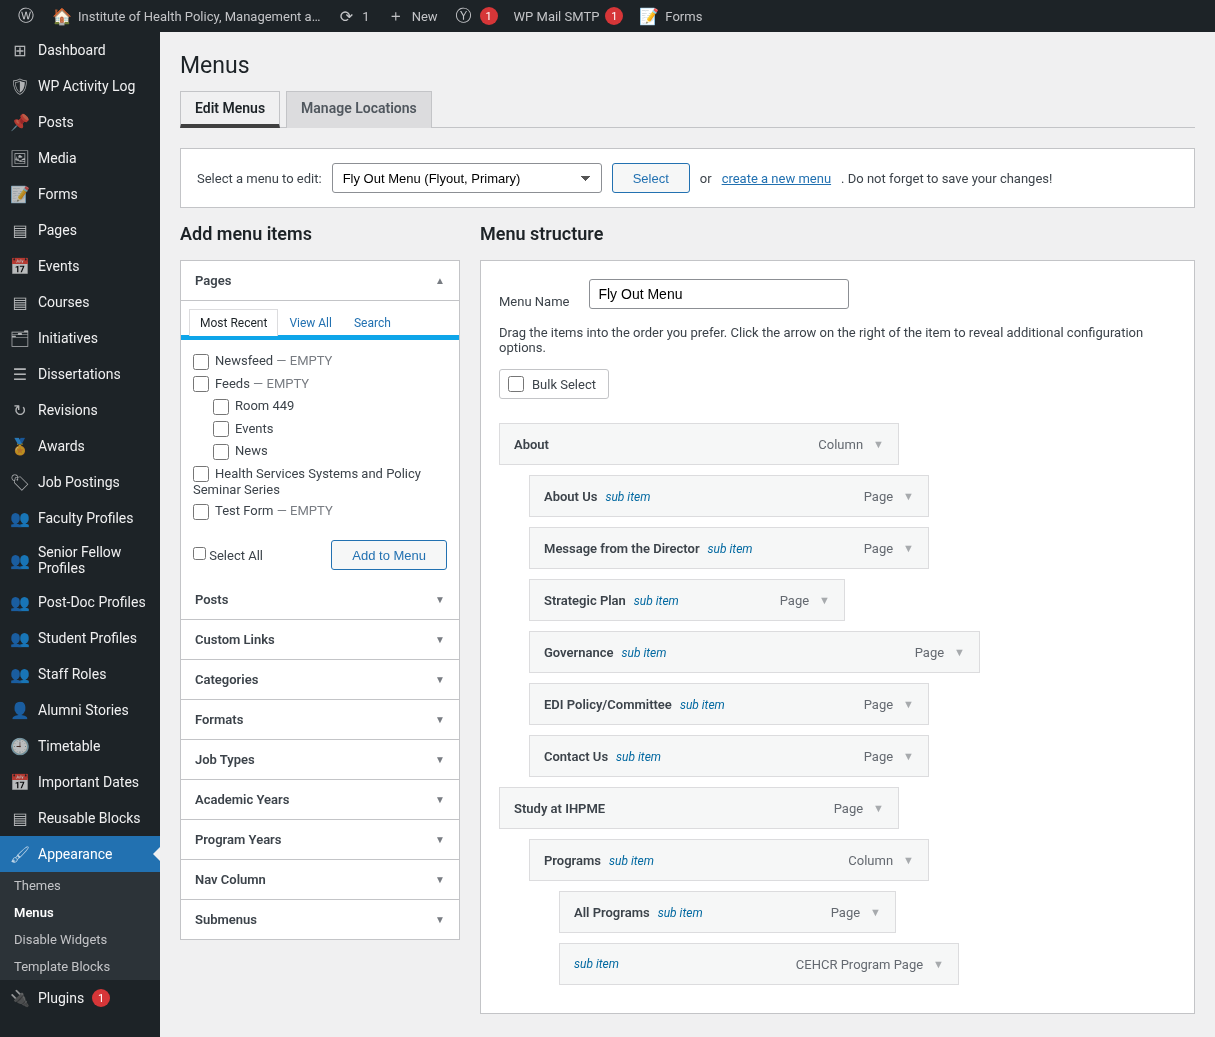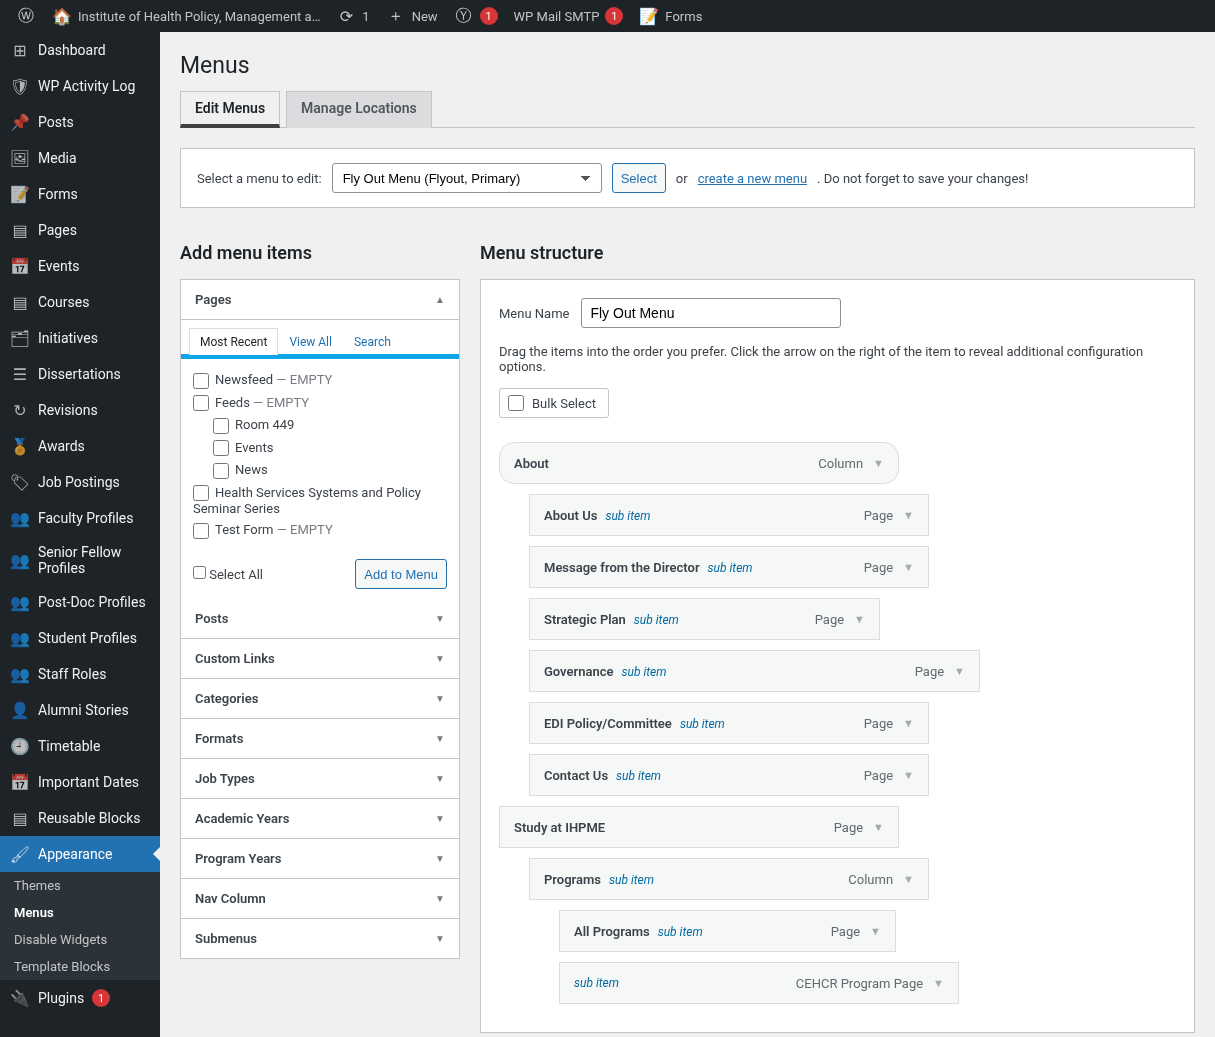--- a/index.html
+++ b/index.html
@@ -27,25 +27,25 @@
 h1.title { font-size: 23px; font-weight: 400; color: #1d2327; margin-bottom: 12px; }
 
 
 .tabs { border-bottom: 1px solid #c3c4c7; display: flex; margin: 0;}
 .tab { border: 1px solid #c3c4c7; border-bottom: none; background: #dcdcde; padding: 8px 14px; margin-right: 6px; margin-bottom: -1px; cursor: pointer; font-size:14px; font-weight:600; color:#50575e;}
 .tab.active { background: #f0f0f1; border-bottom: 4px solid #404040; color:#1d2327;}
 
 
 .panel { background: #fff; border: 1px solid #c3c4c7; padding: 14px 16px; margin-top: 20px; display:flex; align-items:center; gap:10px; font-size:13px;}
 select.menu-select { padding: 4px 28px 4px 10px; font-size: 13px; border: 1px solid #8c8f94; border-radius: 3px; min-width:270px; height:30px; background:#fff; appearance:none; -webkit-appearance:none; background-image: linear-gradient(45deg, transparent 50%, #555 50%), linear-gradient(135deg, #555 50%, transparent 50%); background-position: calc(100% - 16px) 12px, calc(100% - 11px) 12px; background-size: 5px 5px; background-repeat:no-repeat;}
-.btn { border: 1px solid #2271b1; color: #2271b1; background: #f6f7f7; padding: 4px 8px; border-radius: 3px; cursor: pointer; font-size:13px; height:30px;}
+.btn { border: 1px solid #2271b1; color: #2271b1; background: #f6f7f7; padding: 4px 20px; border-radius: 3px; cursor: pointer; font-size:13px; height:30px;}
 a.link { color: #2271b1; text-decoration: underline; cursor:pointer;}
 
 
-.columns { display: flex; gap: 20px; margin-top: 34px; }
+.columns { display: flex; gap: 20px; margin-top: 15px; }
 .col-left { width: 280px; flex-shrink: 0; }
 .col-right { flex: 1; }
 h2.section { font-size: 18px; font-weight: 600; color: #1d2327; margin-bottom: 16px; }
 
 
 .accordion { border: 1px solid #c3c4c7; margin-bottom: 0; }
 .acc-head { background: #fff; padding: 12px 14px; font-weight: 600; display:flex; justify-content:space-between; align-items:center; cursor:pointer; border-top:1px solid #c3c4c7;}
 .acc-head:first-child{border-top:none;}
 .acc-arrow { font-size:10px; color:#787c82;}
 .acc-body { background: #fff; border-top: 1px solid #c3c4c7; }
@@ -55,21 +55,21 @@
 .page-list { height: 190px; overflow-y: scroll; padding: 10px 12px; font-size:13px;}
 .page-list label { display:block; padding:3px 0;}
 .page-list .sub { padding-left: 20px; }
 .page-list input[type=checkbox]{ width:16px; height:16px; margin-right:6px; vertical-align:middle; border:1px solid #8c8f94; border-radius:3px;}
 .empty { color:#787c82;}
 .acc-footer { display:flex; justify-content:space-between; align-items:center; padding: 10px 12px; }
 .acc-footer label { font-size:13px;}
 
 
 .ms-panel { background:#fff; border:1px solid #c3c4c7; padding:18px;}
-.ms-row { display:flex; align-items:center; gap:12px; margin-bottom:16px;}
+.ms-row { display:flex; align-items:flex-end; gap:20px; margin-bottom:16px;}
 .ms-row label { font-size:13px;}
 input.text { border:1px solid #8c8f94; padding:4px 8px; font-size:14px; width:260px; height:30px; border-radius:3px;}
 .help { font-size:13px; color:#3c434a; margin-bottom:14px;}
 .bulk-wrap { display:inline-flex; align-items:center; gap:8px; border:1px solid #c3c4c7; padding:6px 12px 6px 8px; border-radius:3px;justify-content:space-between;}
 .bulk-wrap input[type=checkbox]{width:16px;height:16px; border:1px solid #8c8f94; border-radius:3px;}
 
 .menu-tree { margin-top: 24px;}
 .menu-item { border:1px solid #dcdcde; background:#f6f7f7; height:42px; display:flex; align-items:center; justify-content:space-between; padding:0 14px; margin-bottom:10px; cursor:move;}
 .mi-left { display:flex; align-items:baseline; gap:8px;}
 .mi-title { font-weight:600; font-size:13px;}
@@ -321,21 +321,21 @@
             <label>Menu Name</label>
             <input class="text" type="text" value="Fly Out Menu" style="">
           </div>
           <div class="help">Drag the items into the order you prefer. Click the arrow on the right of the item to reveal additional configuration options.</div>
           <div class="bulk-wrap">
               <input type="checkbox" style="">
               <span>Bulk Select</span>
             </div>
 
           <div class="menu-tree" id="menu-tree">
-              <div class="menu-item depth-0" style="width: 400px; border-radius: 15px;">
+              <div class="menu-item depth-0" style="width: 400px;">
                 <div class="mi-left">
                   <span class="mi-title">About</span>
                 </div>
                 <div class="mi-right">
                   <span>Column</span>
                   <span class="mi-arrow">▼</span>
                 </div>
               </div>
               <div class="menu-item depth-1" style="width: 400px;">
                 <div class="mi-left">
@@ -350,21 +350,21 @@
               <div class="menu-item depth-1" style="width: 400px;">
                 <div class="mi-left">
                   <span class="mi-title">Message from the Director</span>
                   <span class="mi-sub">sub item</span>
                 </div>
                 <div class="mi-right">
                   <span>Page</span>
                   <span class="mi-arrow">▼</span>
                 </div>
               </div>
-              <div class="menu-item depth-1" style="width: 351px;">
+              <div class="menu-item depth-1" style="width: 316px;">
                 <div class="mi-left">
                   <span class="mi-title">Strategic Plan</span>
                   <span class="mi-sub">sub item</span>
                 </div>
                 <div class="mi-right">
                   <span>Page</span>
                   <span class="mi-arrow">▼</span>
                 </div>
               </div>
               <div class="menu-item depth-1" style="width: 451px;">

